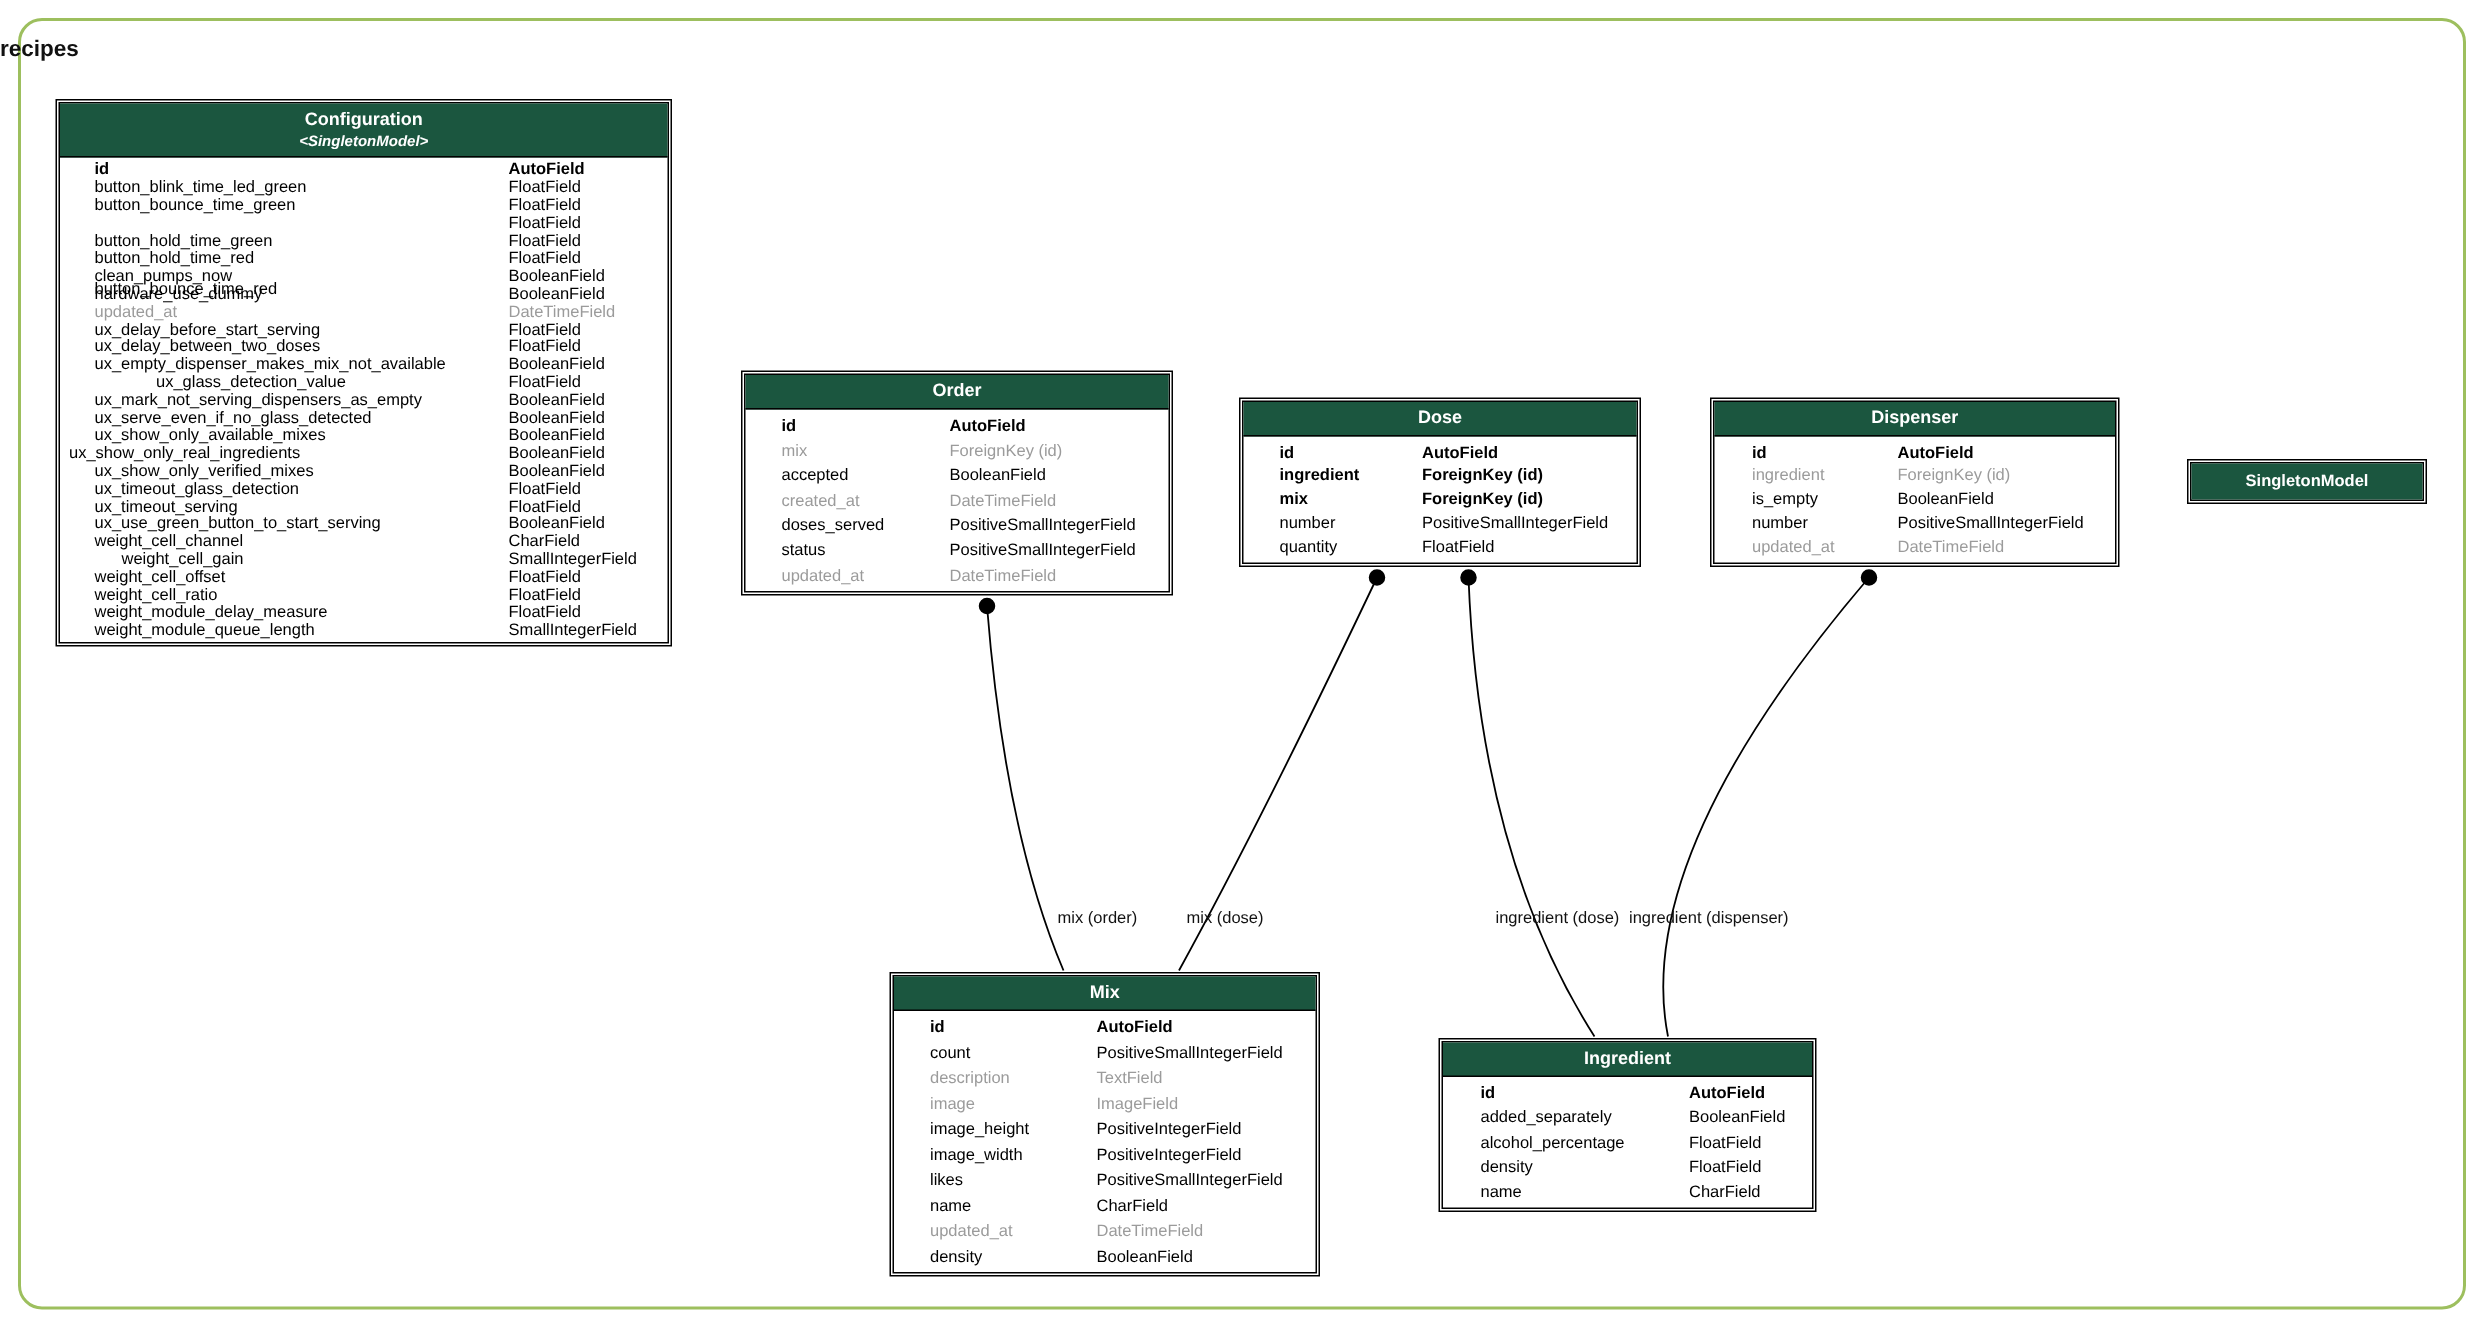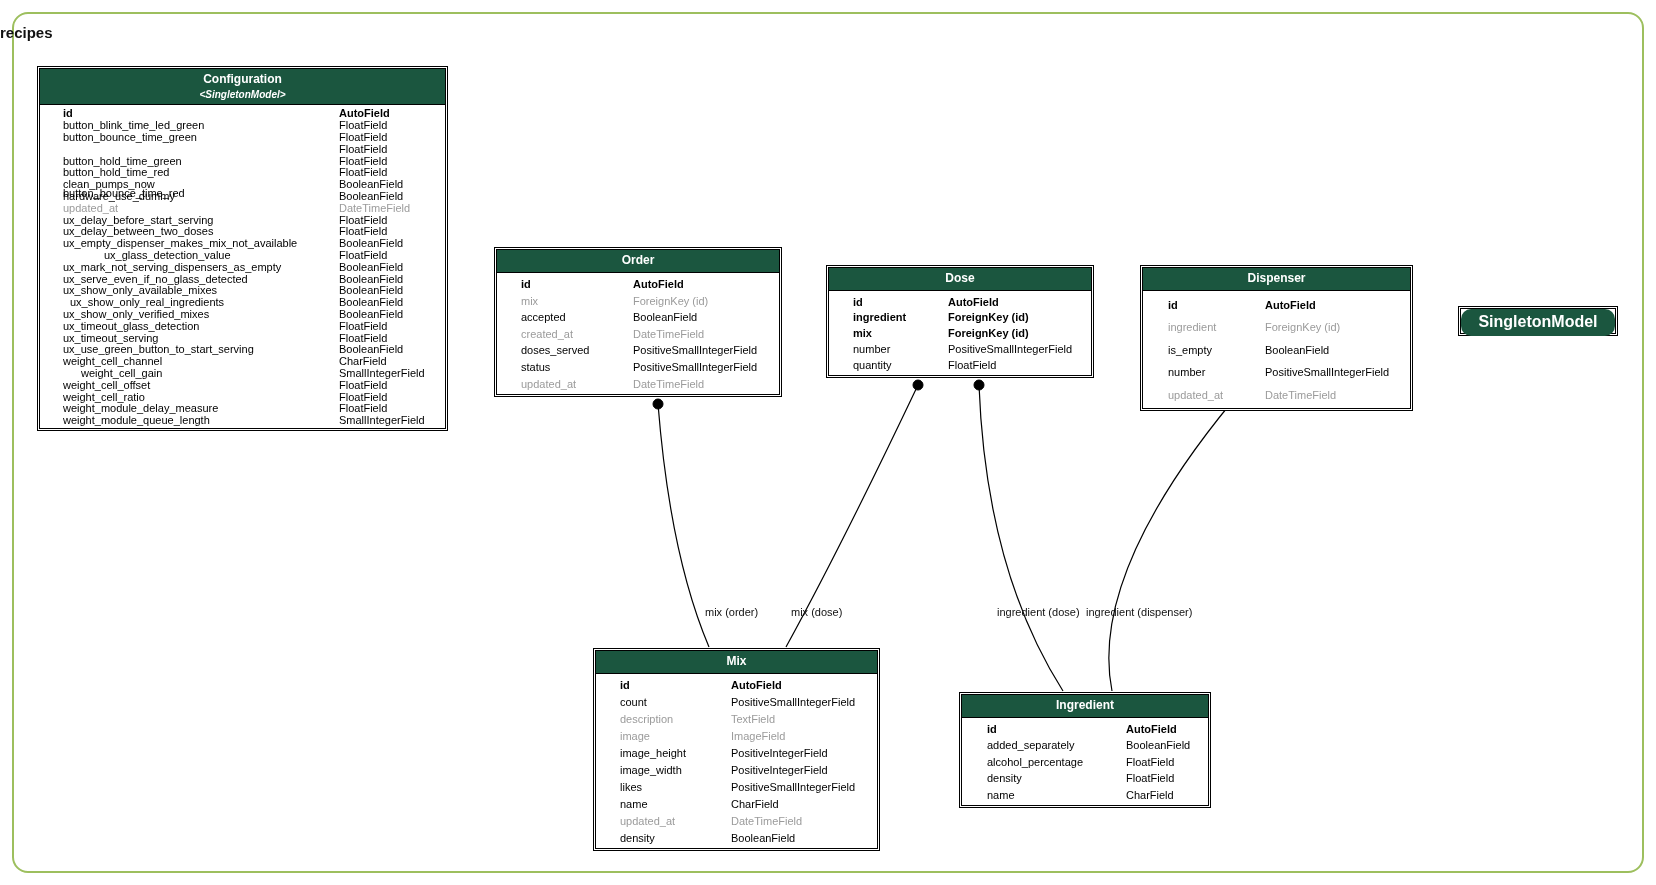--- a/index.html
+++ b/index.html
@@ -12,21 +12,21 @@
   #stage{position:relative;width:1656px;height:885px;overflow:hidden;background:#fff;}
   .page-border{position:absolute;left:12px;top:12px;right:12px;bottom:12px;
     border:2px solid var(--page-border);border-radius:16px;pointer-events:none;}
   .diagram-title{position:absolute;left:0;top:24px;width:100%;
     font-size:15px;font-weight:bold;color:#111;}
   .entity{position:absolute;background:#fff;border:1px solid var(--line);padding:1px;}
   .entity-inner{border:1px solid var(--line);height:100%;display:flex;flex-direction:column;background:#fff;}
   .entity-header{background:var(--header-bg);color:var(--header-fg);text-align:center;
     font-weight:bold;font-size:12px;line-height:1.3;padding:3px 4px;border-bottom:1px solid var(--line);}
   .entity-header .stereotype{font-style:italic;font-size:10px;}
-  .entity-plain .entity-header{border-bottom:none;flex:1;display:flex;flex-direction:column;justify-content:center;font-size:16px;border-radius:10px;}
+  .entity-plain .entity-header{border-bottom:none;flex:1;display:flex;flex-direction:column;justify-content:center;font-size:11px;}
   .entity-rows{flex:1;display:flex;flex-direction:column;padding:3px 0 2px 0;}
   .entity-row{flex:1;position:relative;font-size:11px;white-space:nowrap;}
   .entity-row span{position:absolute;top:50%;transform:translateY(-50%);}
   .style-b{font-weight:bold;}
   .style-g{color:var(--muted);}
   #edges{position:absolute;left:0;top:0;width:1656px;height:885px;pointer-events:none;}
   #edges path{fill:none;stroke:var(--line);stroke-width:1.2px;}
   #edges circle{fill:var(--line);stroke:var(--line);}
   .edge-label{position:absolute;font-size:11px;color:#111;white-space:nowrap;}
 </style>
@@ -112,21 +112,21 @@
             </div>
             <div class="entity-row style-n">
               <span style="left: 23px;">ux_serve_even_if_no_glass_detected</span>
               <span style="left: 299px;">BooleanField</span>
             </div>
             <div class="entity-row style-n">
               <span style="left: 23px;">ux_show_only_available_mixes</span>
               <span style="left: 299px;">BooleanField</span>
             </div>
             <div class="entity-row style-n">
-              <span style="left: 30px; text-align: center;">ux_show_only_real_ingredients</span>
+              <span style="left: 6px; text-align: center;">ux_show_only_real_ingredients</span>
               <span style="left: 299px;">BooleanField</span>
             </div>
             <div class="entity-row style-n">
               <span style="left: 23px;">ux_show_only_verified_mixes</span>
               <span style="left: 299px;">BooleanField</span>
             </div>
             <div class="entity-row style-n">
               <span style="left: 23px;">ux_timeout_glass_detection</span>
               <span style="left: 299px;">FloatField</span>
             </div>
@@ -224,21 +224,21 @@
               <span style="left: 24px;">number</span>
               <span style="left: 119px;">PositiveSmallIntegerField</span>
             </div>
             <div class="entity-row style-n">
               <span style="left: 24px;">quantity</span>
               <span style="left: 119px;">FloatField</span>
             </div>
           </div>
         </div>
       </div>
-      <div class="entity" style="left: 1140px; top: 265px; width: 273px; height: 146px;">
+      <div class="entity" style="left: 1140px; top: 265px; width: 273px; height: 113px;">
         <div class="entity-inner">
           <div class="entity-header">
             <div>Dispenser</div>
           </div>
           <div class="entity-rows">
             <div class="entity-row style-b">
               <span style="left: 25px;">id</span>
               <span style="left: 122px;">AutoField</span>
             </div>
             <div class="entity-row style-g">

